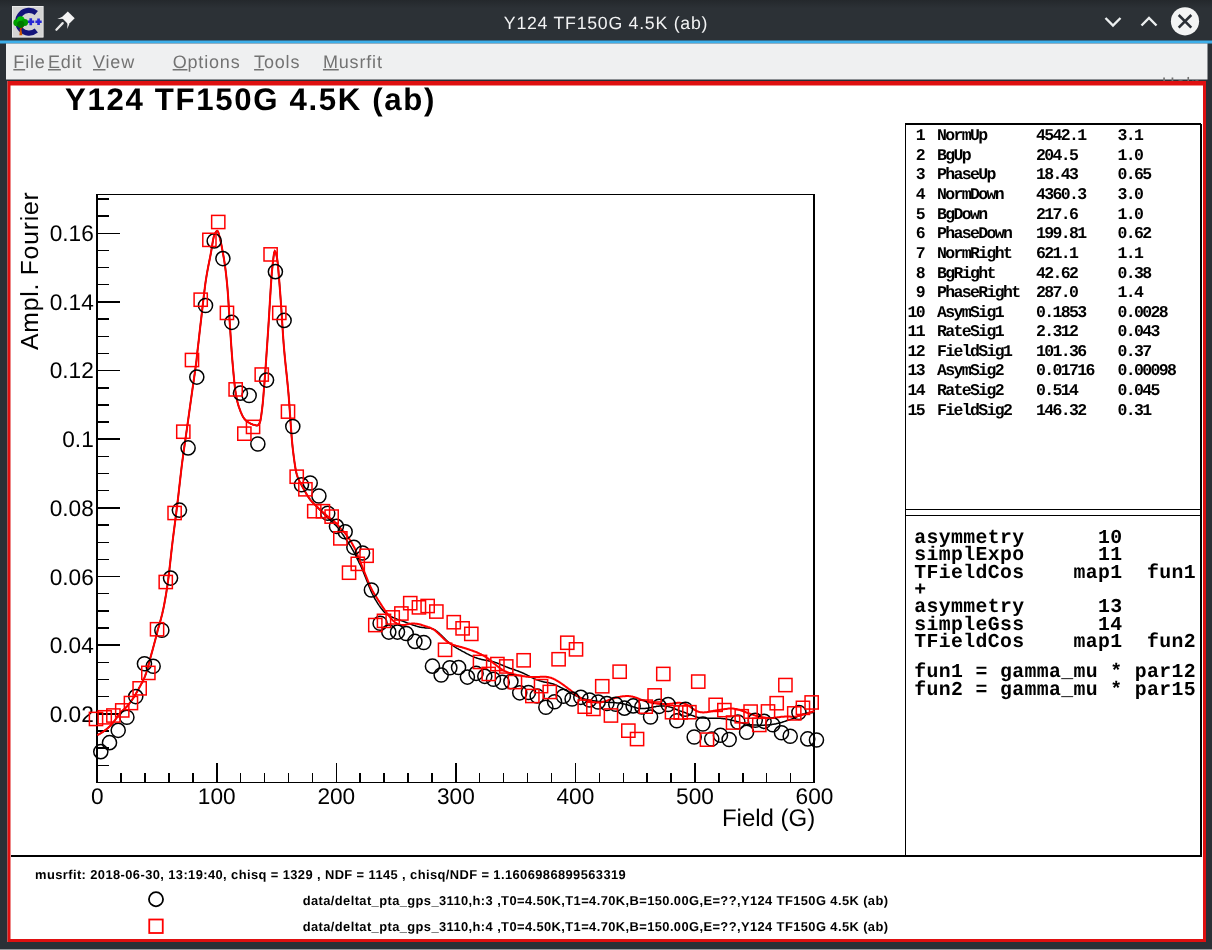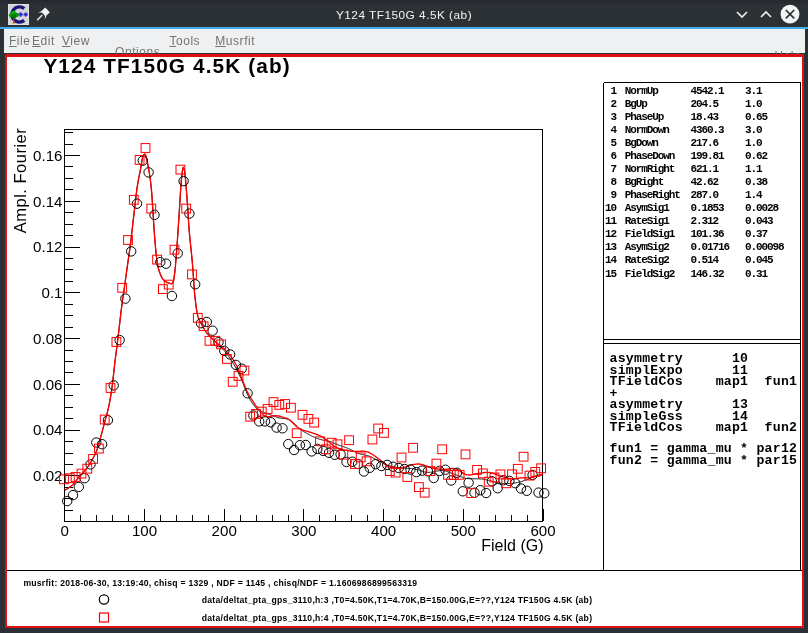--- a/index.html
+++ b/index.html
@@ -26,21 +26,21 @@
 <svg style="position:absolute;left:730px;top:2px" width="72" height="24" viewBox="0 0 72 24">
 <path d="M7 10 l5 5 5-5" fill="none" stroke="#eceff0" stroke-width="1.6"></path>
 <path d="M31 15 l5-5 5 5" fill="none" stroke="#eceff0" stroke-width="1.6"></path>
 <circle cx="60" cy="12.2" r="9.4" fill="#f3f4f4"></circle>
 <path d="M55.8 8 l8.4 8.4 M64.2 8 l-8.4 8.4" stroke="#2b3036" stroke-width="1.7"></path>
 </svg>
 <div style="position:absolute;left:4px;top:28.5px;width:800.5px;height:24px;background:#eff0f1;color:#737373;font-size:12px;letter-spacing:0.55px">
     <span style="position:absolute;left:4.9px;top:5.6px"><u style="text-decoration-thickness:1px">F</u>ile</span>
     <span style="position:absolute;left:28px;top:5.6px"><u style="text-decoration-thickness:1px">E</u>dit</span>
     <span style="position:absolute;left:58px;top:5.6px"><u style="text-decoration-thickness:1px">V</u>iew</span>
-    <span style="position:absolute;left:111.1px;top:16px"><u style="text-decoration-thickness:1px">O</u>ptions</span>
+    <span style="position:absolute;left:111.1px;top:5px"><u style="text-decoration-thickness:1px">O</u>ptions</span>
     <span style="position:absolute;left:165.4px;top:5.6px"><u style="text-decoration-thickness:1px">T</u>ools</span>
     <span style="position:absolute;left:211.3px;top:5px"><u style="text-decoration-thickness:1px">M</u>usrfit</span>
     <span style="position:absolute;right:3.2px;top:20px"><u>H</u>elp</span>
   </div>
 <div style="position:absolute;left:4.5px;top:54px;width:799.8px;height:573.6px;background:#fff;border-style:solid;border-color:#df1010;border-width:3px 2.8px 2.3px 2.3px"></div>
 <svg width="808" height="633" viewBox="0 0 808 633" style="position:absolute;left:0;top:0">
 <g>
       <rect x="64.5" y="129.5" width="478" height="392" fill="none" stroke="#000" stroke-width="1" shape-rendering="crispEdges"></rect>
       <path d="M64.8,510.2h7.9 M64.8,498.8h7.9 M64.8,487.3h7.9 M64.8,475.9h15.0 M64.8,464.4h7.9 M64.8,453.0h7.9 M64.8,441.6h7.9 M64.8,430.1h15.0 M64.8,418.7h7.9 M64.8,407.2h7.9 M64.8,395.8h7.9 M64.8,384.4h15.0 M64.8,372.9h7.9 M64.8,361.5h7.9 M64.8,350.0h7.9 M64.8,338.6h15.0 M64.8,327.1h7.9 M64.8,315.7h7.9 M64.8,304.3h7.9 M64.8,292.8h15.0 M64.8,281.4h7.9 M64.8,269.9h7.9 M64.8,258.5h7.9 M64.8,247.0h15.0 M64.8,235.6h7.9 M64.8,224.2h7.9 M64.8,212.7h7.9 M64.8,201.3h15.0 M64.8,189.8h7.9 M64.8,178.4h7.9 M64.8,166.9h7.9 M64.8,155.5h15.0 M64.8,144.1h7.9 M64.8,132.6h7.9 M64.8,521.2v-12.3 M80.7,521.2v-6.2 M96.7,521.2v-6.2 M112.6,521.2v-6.2 M128.6,521.2v-6.2 M144.5,521.2v-12.3 M160.4,521.2v-6.2 M176.4,521.2v-6.2 M192.3,521.2v-6.2 M208.3,521.2v-6.2 M224.2,521.2v-12.3 M240.1,521.2v-6.2 M256.1,521.2v-6.2 M272.0,521.2v-6.2 M288.0,521.2v-6.2 M303.9,521.2v-12.3 M319.8,521.2v-6.2 M335.8,521.2v-6.2 M351.7,521.2v-6.2 M367.7,521.2v-6.2 M383.6,521.2v-12.3 M399.5,521.2v-6.2 M415.5,521.2v-6.2 M431.4,521.2v-6.2 M447.4,521.2v-6.2 M463.3,521.2v-12.3 M479.2,521.2v-6.2 M495.2,521.2v-6.2 M511.1,521.2v-6.2 M527.1,521.2v-6.2 M543.0,521.2v-12.3" stroke="#000" stroke-width="1" fill="none" shape-rendering="crispEdges"></path>
     </g>

